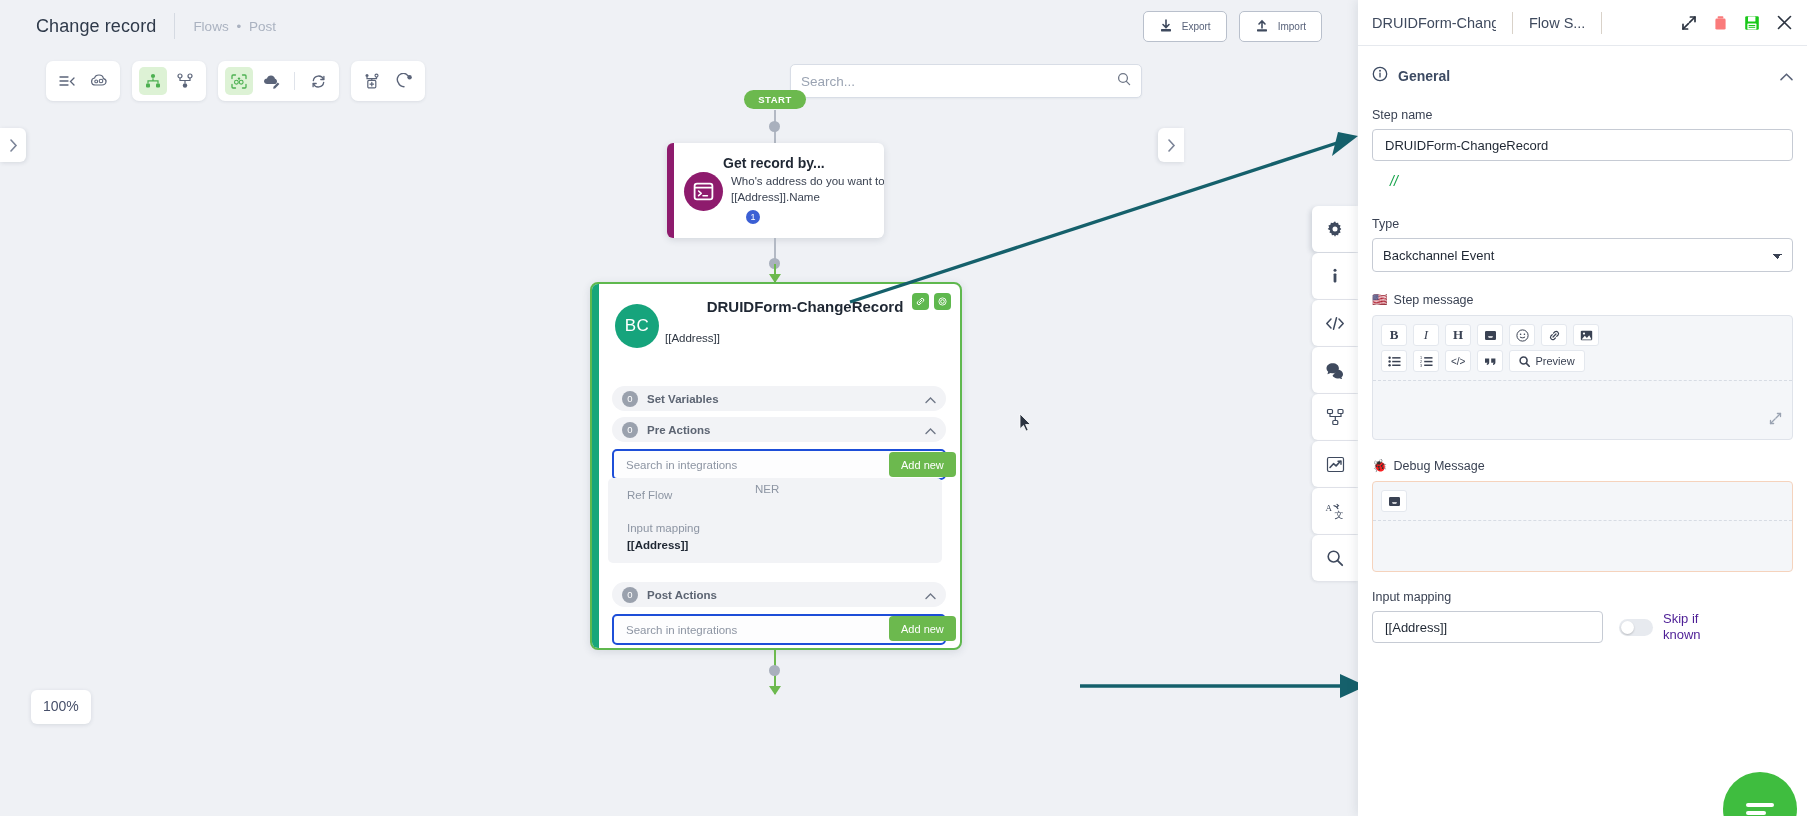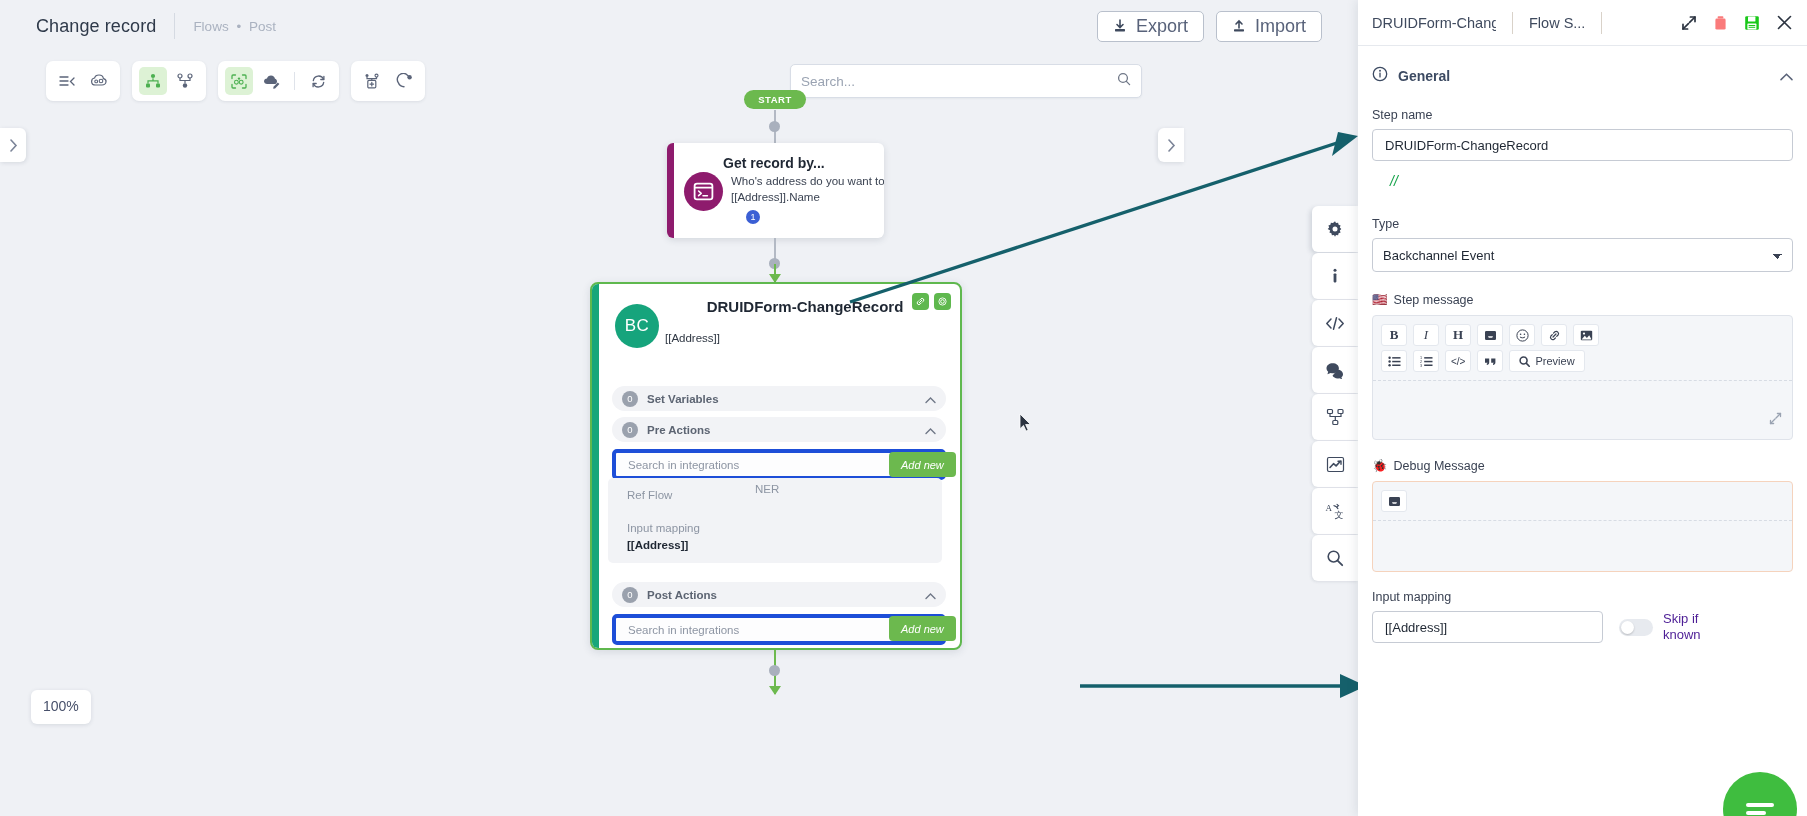--- a/index.html
+++ b/index.html
@@ -36,21 +36,21 @@
   .breadcrumb { font-size: 13.5px; color: #aab2c0; }
   .breadcrumb .dot { margin: 0 4px; }
   .topbar-right {
     margin-left: auto; margin-right: 36px;
     display: flex; align-items: center; gap: 12px;
   }
   .btn-outline {
     display: flex; align-items: center; gap: 9px;
     height: 31px; padding: 0 15px;
     background: #fff; border: 1px solid #b9c0cc; border-radius: 5px;
-    font-size: 18px; color: #58627a; cursor: pointer;
+    font-size: 10px; color: #58627a; cursor: pointer;
   }
   .btn-outline svg { display: block; }
 
   
   .toolbars {
     position: absolute; left: 46px; top: 61px;
     display: flex; align-items: center; gap: 12px;
   }
   .tgroup {
     display: flex; align-items: center;
@@ -213,28 +213,28 @@
     width: 16px; height: 16px; border-radius: 50%;
     background: #9aa1ad; color: #fff; font-size: 9.5px;
     display: flex; align-items: center; justify-content: center;
     margin-right: 9px;
   }
   .sect .lbl { font-size: 11.5px; font-weight: 700; color: #5c6472; }
   .sect .chev { margin-left: auto; color: #6f7787; }
 
   .srow {
     position: absolute; left: 20px; width: 334px; height: 31px;
-    background: #fdfdfe; border: 4px solid #1d4ed8; border-radius: 5px;
+    background: #fdfdfe; border: 2px solid #1d4ed8; border-radius: 5px;
     display: flex; align-items: center; padding: 0 12px;
     font-size: 11.5px; color: #8d95a3;
   }
   .addnew {
     position: absolute; height: 25px; padding: 0 12px;
     background: #6cb94e; color: #fff; border: 0; border-radius: 4px;
-    font-size: 11px; font-family: inherit; cursor: pointer; font-style: italic;
+    font-size: 11px; font-family: inherit; cursor: pointer;
   }
   .infobox {
     position: absolute; left: 608px; top: 478px;
     width: 334px; height: 85px;
     background: #f2f3f6; border-radius: 5px;
   }
   .infobox .k { position: absolute; left: 19px; font-size: 11.5px; color: #8d95a3; }
   .infobox .v { position: absolute; font-size: 11.5px; }
 
   

